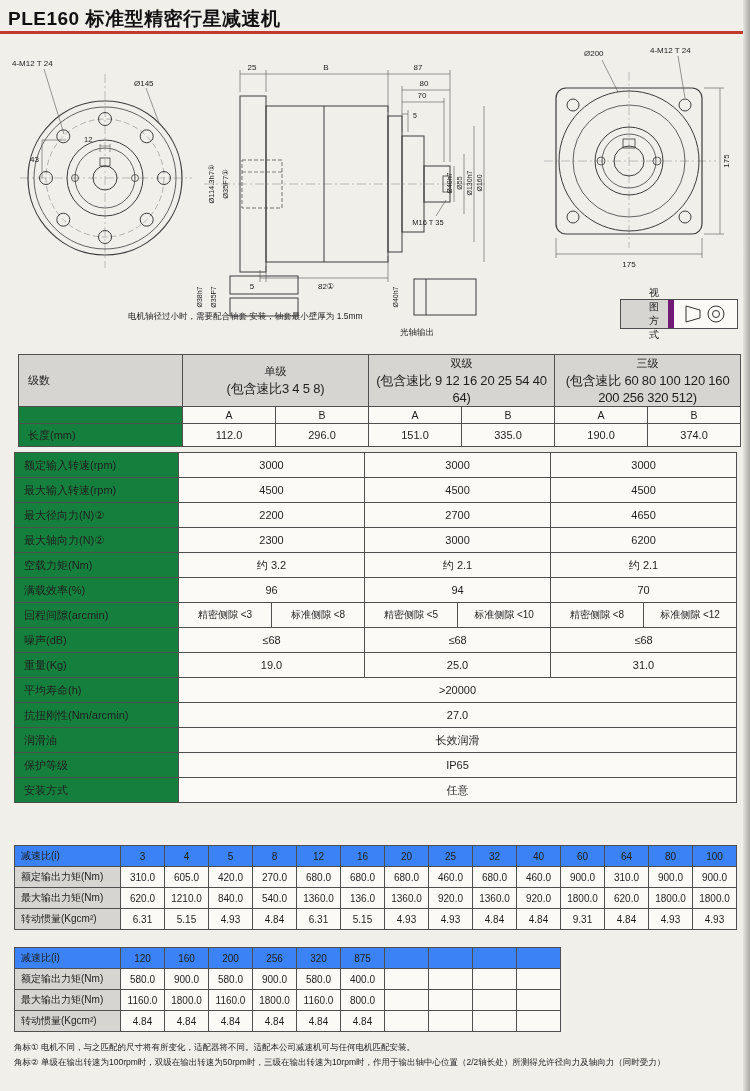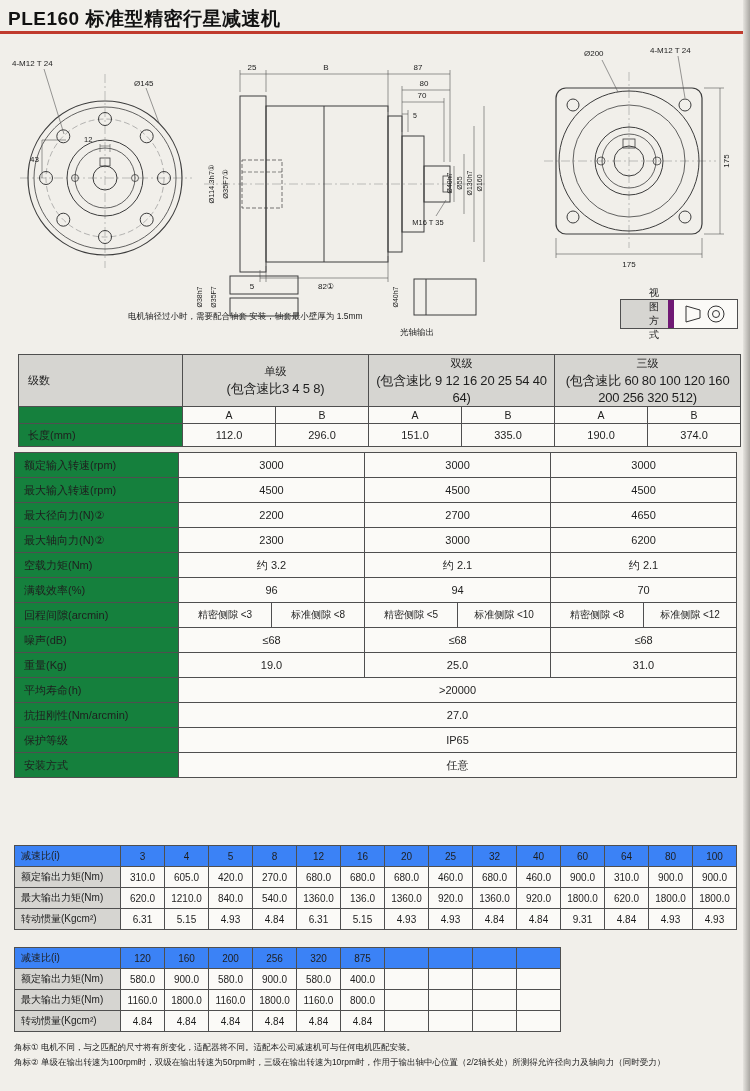--- a/index.html
+++ b/index.html
@@ -320,20 +320,24 @@
         <td colspan="2">25.0</td>
         <td colspan="2">31.0</td>
       </tr>
       <tr>
         <td class="lbl">平均寿命(h)</td>
         <td colspan="6">&gt;20000</td>
       </tr>
       <tr>
         <td class="lbl">抗扭刚性(Nm/arcmin)</td>
         <td colspan="6">27.0</td>
+      </tr>
+      <tr>
+        <td class="lbl">润滑油</td>
+        <td colspan="6">长效润滑</td>
       </tr>
       <tr>
         <td class="lbl">保护等级</td>
         <td colspan="6">IP65</td>
       </tr>
       <tr>
         <td class="lbl">安装方式</td>
         <td colspan="6">任意</td>
       </tr>
     </tbody>

